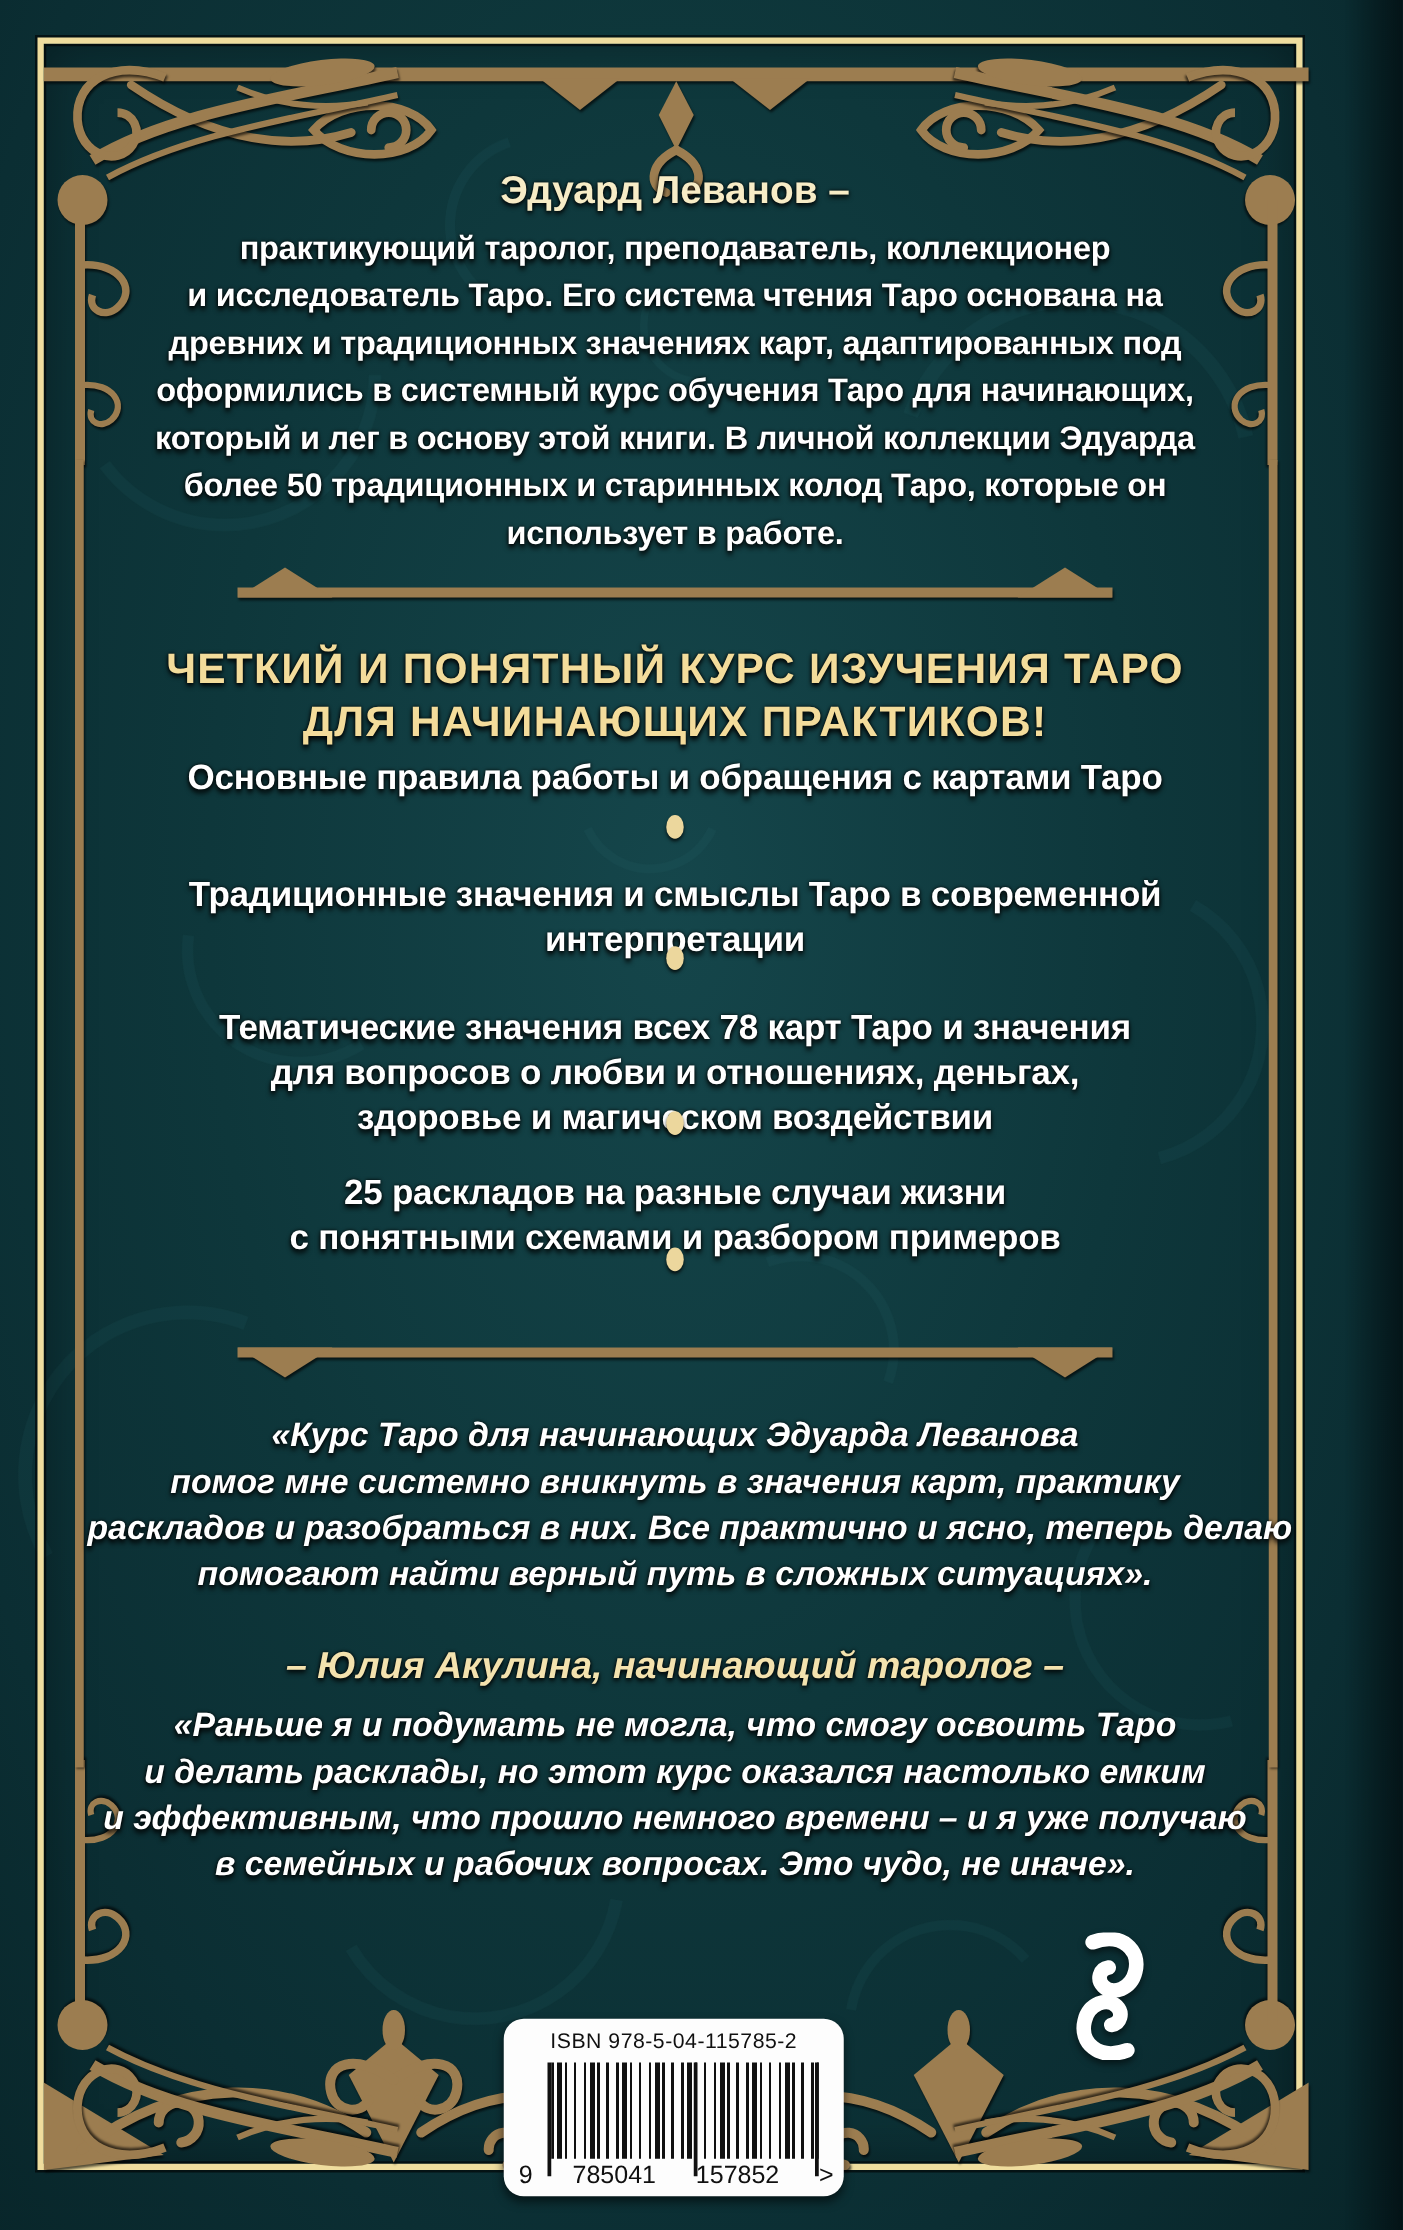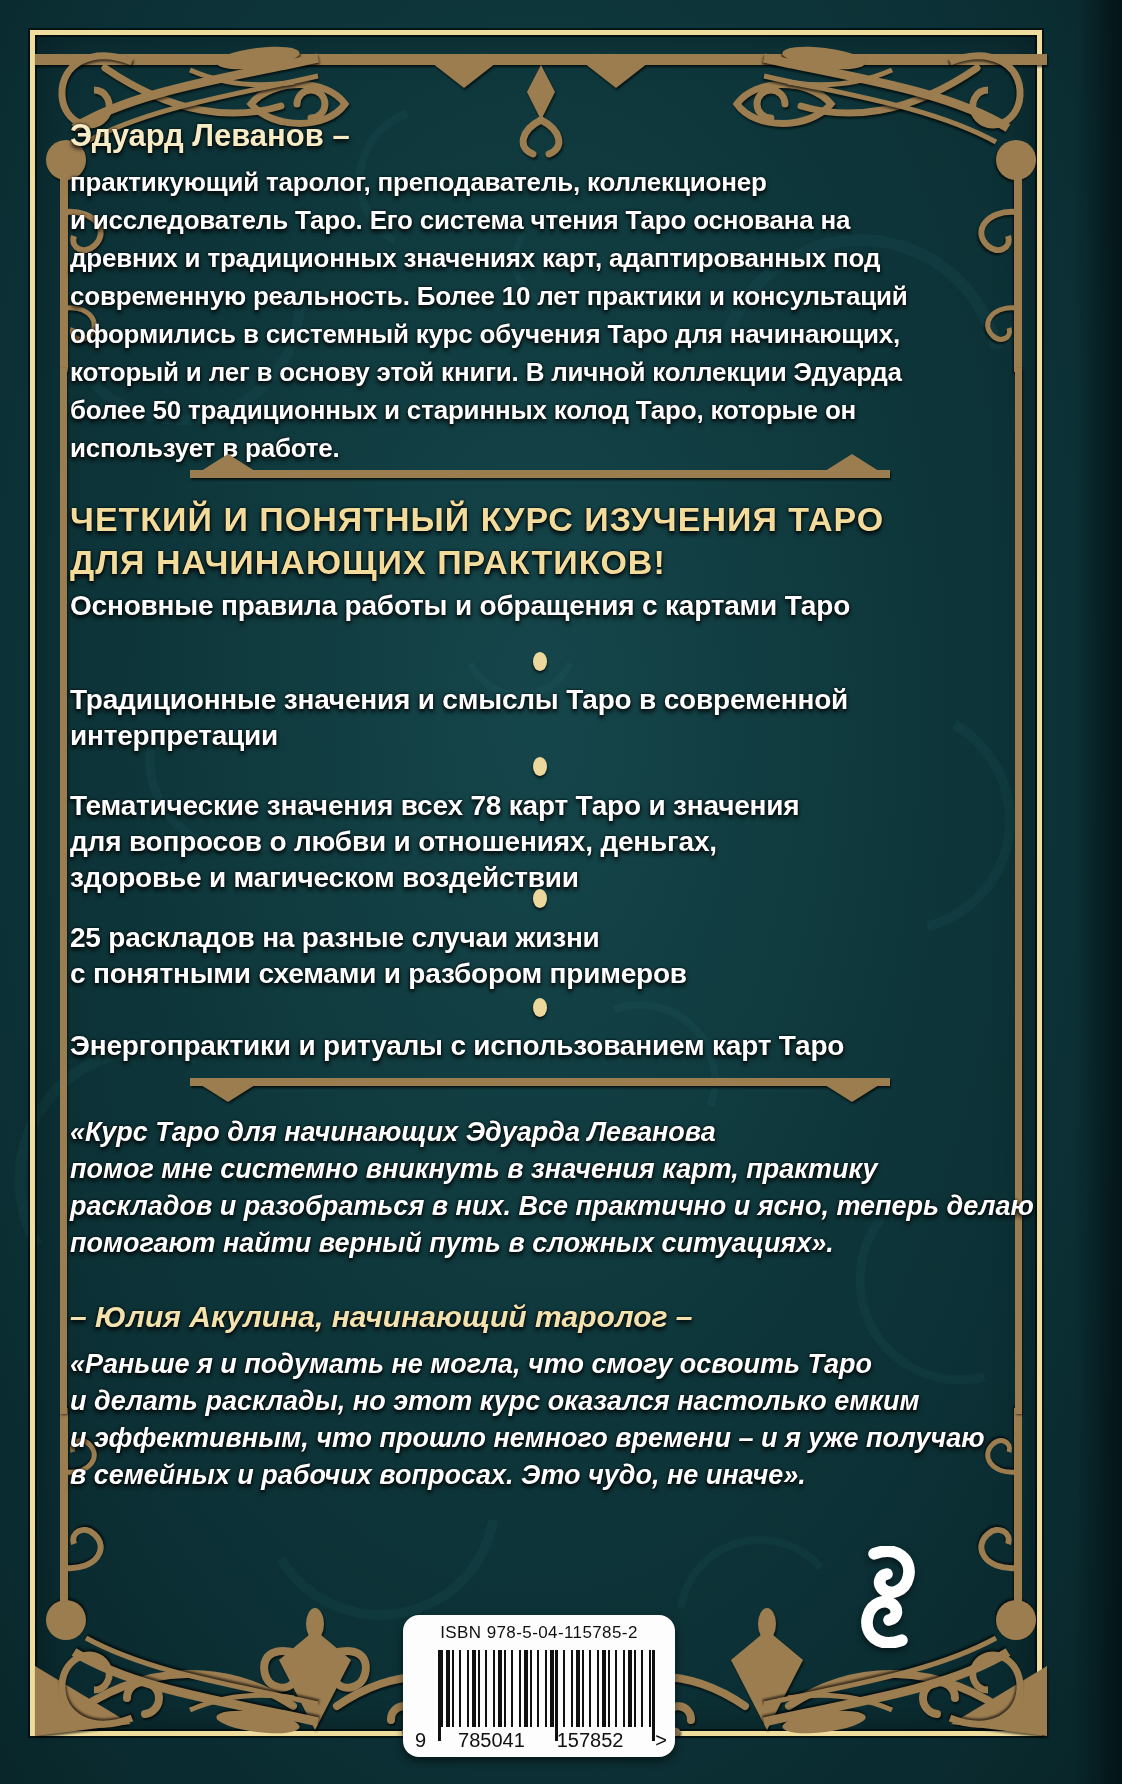--- a/index.html
+++ b/index.html
@@ -24,21 +24,21 @@
   }
   .orn{position:absolute;filter:drop-shadow(1px 2px 1px rgba(0,0,0,.65));}
   .corner{width:280px;height:330px;}
   .corner.tl{left:40px;top:42px;}
   .corner.tr{left:762px;top:42px;transform:scaleX(-1);}
   .corner.bl{left:40px;top:1408px;transform:scaleY(-1);}
   .corner.br{left:762px;top:1408px;transform:scale(-1,-1);}
   .stem{position:absolute;width:7px;background:#9c7d50;filter:drop-shadow(1px 1px 1px rgba(0,0,0,.6));}
   .stem.left{left:60px;top:368px;height:1046px;}
   .stem.right{left:1015px;top:368px;height:1046px;}
-  .tblock{position:absolute;left:70px;width:940px;text-align:left;}
+  .tblock{position:absolute;left:70px;width:940px;text-align:center;margin-top:16px;}
   .line{white-space:nowrap;}
   .author-name{
     top:118px;font-size:31px;font-weight:bold;color:#f7ecc6;
     text-shadow:0 0 3px #000,0 3px 4px rgba(0,0,0,.85);
   }
   .intro{
     top:163px;font-size:26px;font-weight:bold;color:#ffffff;line-height:38px;
     text-shadow:0 0 3px #000,0 3px 4px rgba(0,0,0,.9);letter-spacing:-.2px;
   }
   .divider{position:absolute;left:160px;width:760px;height:36px;}
@@ -225,21 +225,20 @@
   </svg>
 
   <div class="stem left"></div>
   <div class="stem right"></div>
 
   <div class="tblock author-name">Эдуард Леванов –</div>
   <div class="tblock intro">
     <div class="line">практикующий таролог, преподаватель, коллекционер</div>
     <div class="line">и исследователь Таро. Его система чтения Таро основана на</div>
     <div class="line">древних и традиционных значениях карт, адаптированных под</div>
-    <div class="line">современную реальность. Более 10 лет практики и консультаций</div>
     <div class="line">оформились в системный курс обучения Таро для начинающих,</div>
     <div class="line">который и лег в основу этой книги. В личной коллекции Эдуарда</div>
     <div class="line">более 50 традиционных и старинных колод Таро, которые он</div>
     <div class="line">использует в работе.</div>
   </div>
 
   <svg class="divider up orn" viewBox="0 0 760 36" preserveAspectRatio="none">
     <g fill="#9c7d50">
       <rect x="30" y="22" width="700" height="8"></rect>
       <polygon points="30,30 68,6 106,30"></polygon>
@@ -265,23 +264,20 @@
     <div class="line">Тематические значения всех 78 карт Таро и значения</div>
     <div class="line">для вопросов о любви и отношениях, деньгах,</div>
     <div class="line">здоровье и магическом воздействии</div>
   </div>
   <div class="dot d3"></div>
   <div class="tblock feature f4">
     <div class="line">25 раскладов на разные случаи жизни</div>
     <div class="line">с понятными схемами и разбором примеров</div>
   </div>
   <div class="dot d4"></div>
-  <div class="tblock feature f5">
-    <div class="line">Энергопрактики и ритуалы с использованием карт Таро</div>
-  </div>
 
   <svg class="divider down orn" viewBox="0 0 760 36" preserveAspectRatio="none">
     <g fill="#9c7d50">
       <rect x="30" y="6" width="700" height="8"></rect>
       <polygon points="30,6 68,30 106,6"></polygon>
       <polygon points="654,6 692,30 730,6"></polygon>
     </g>
   </svg>
 
   <div class="tblock quote q1">

